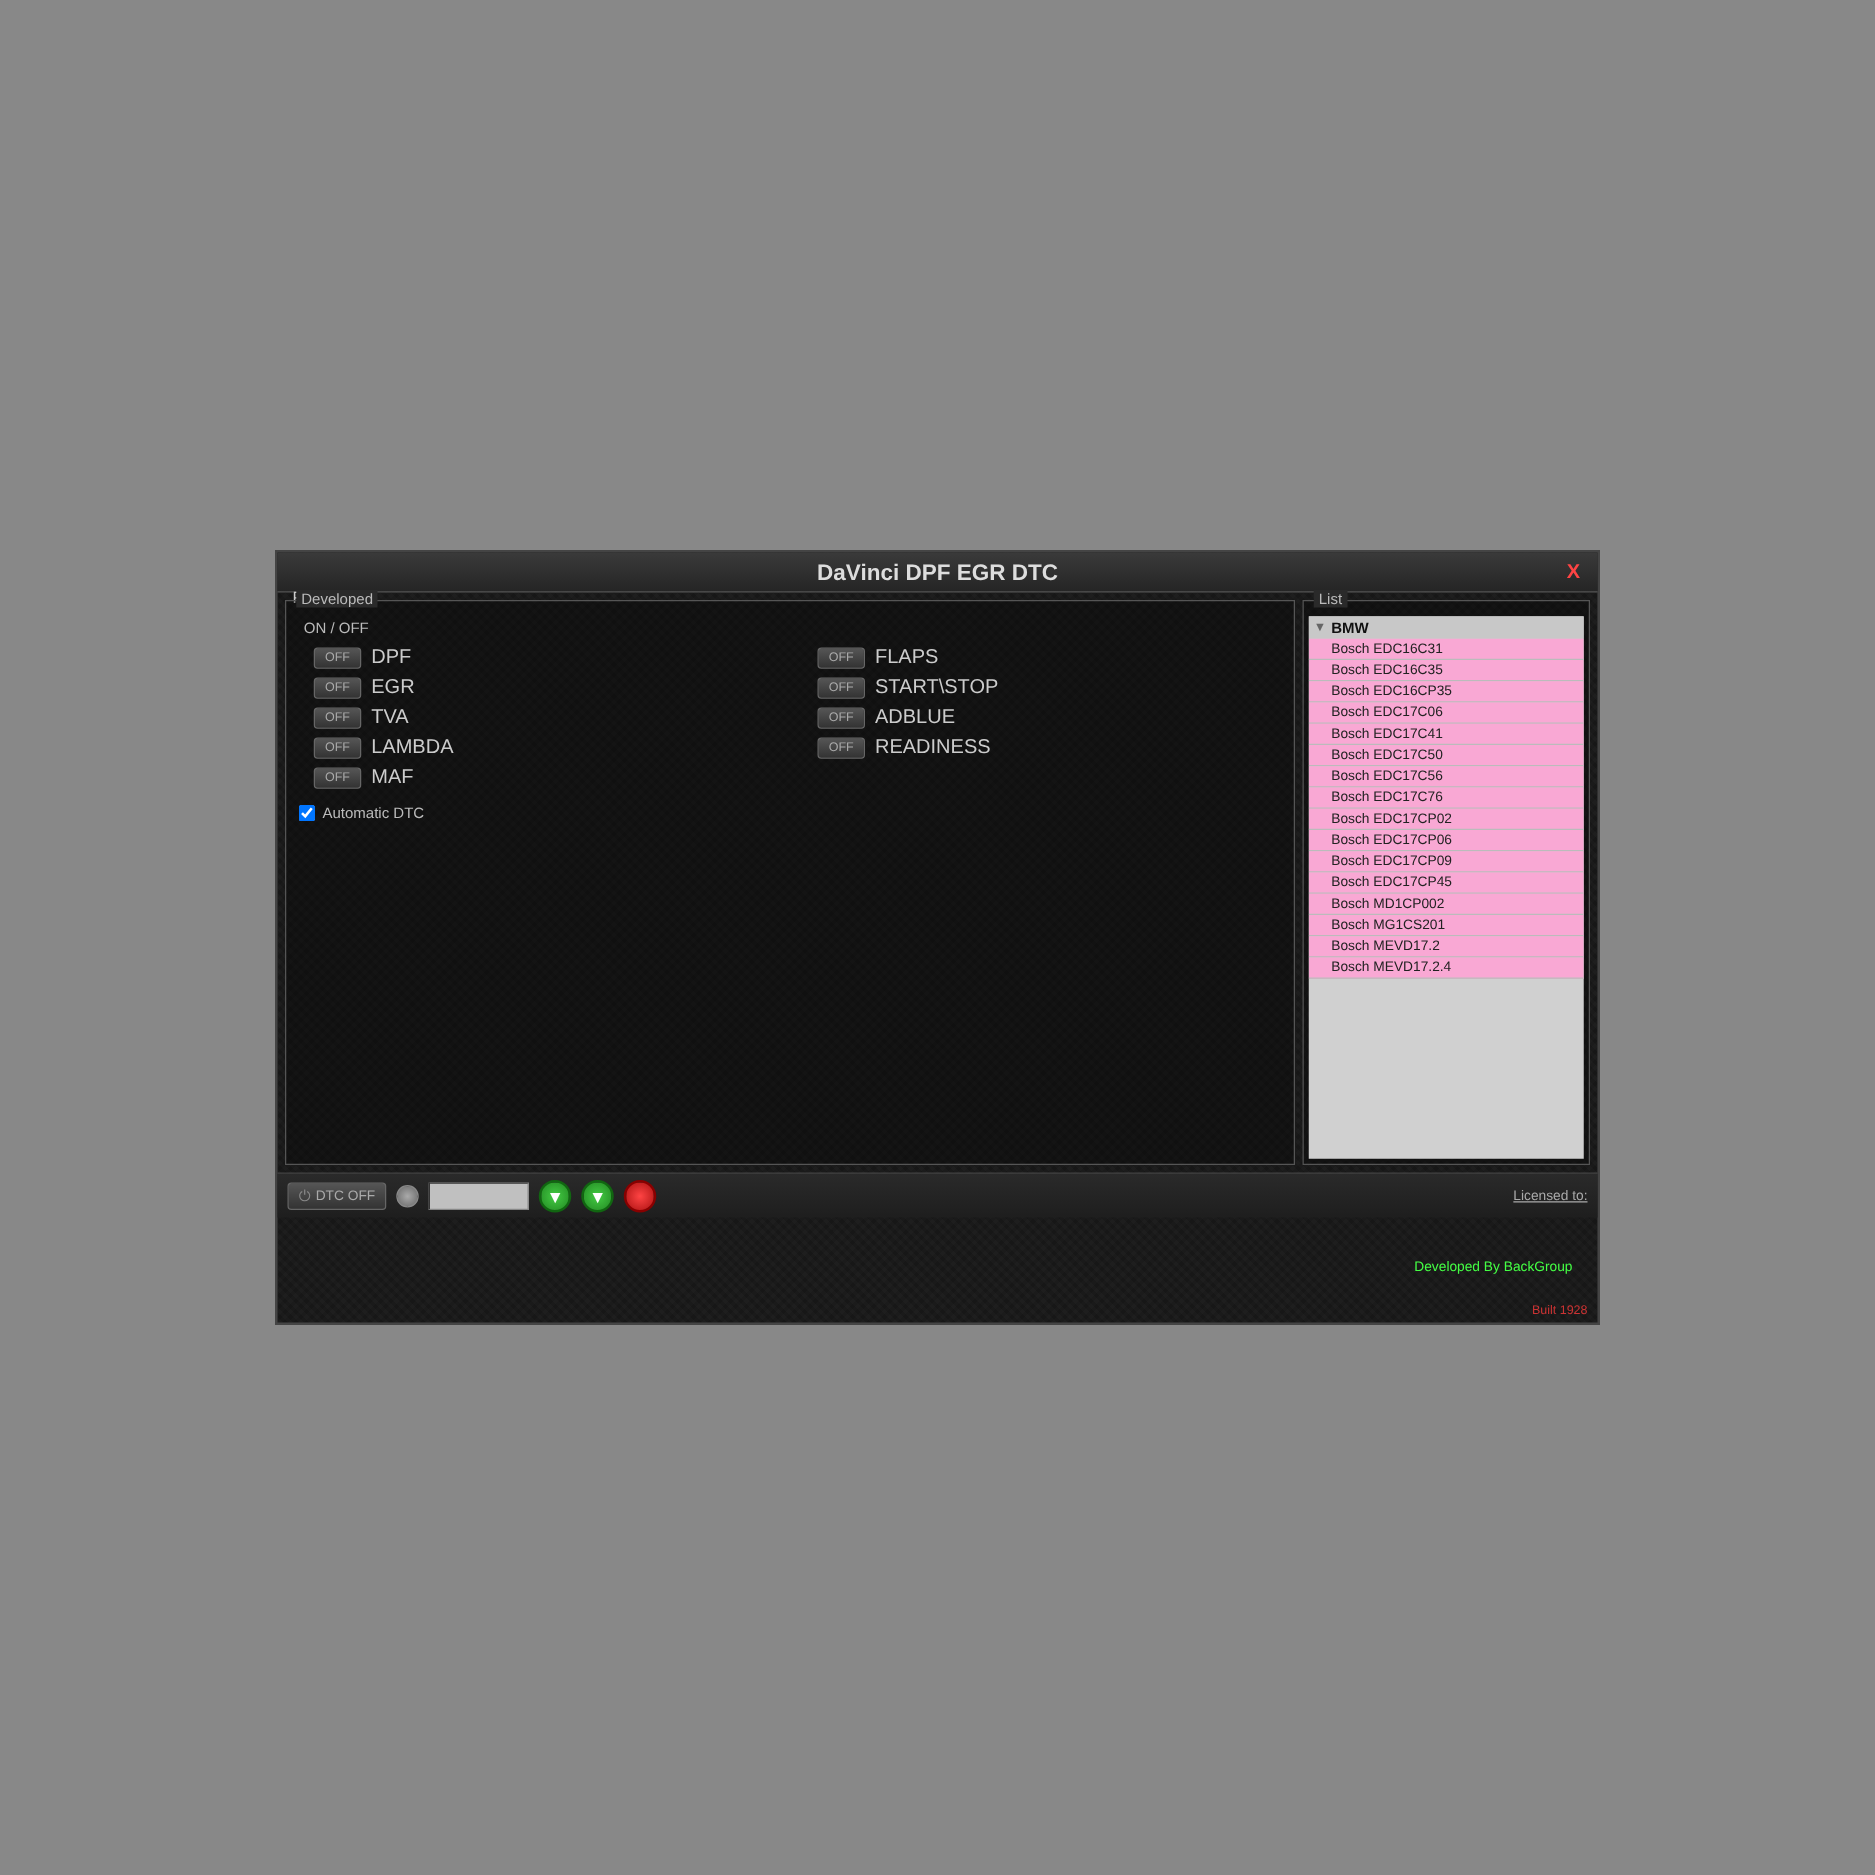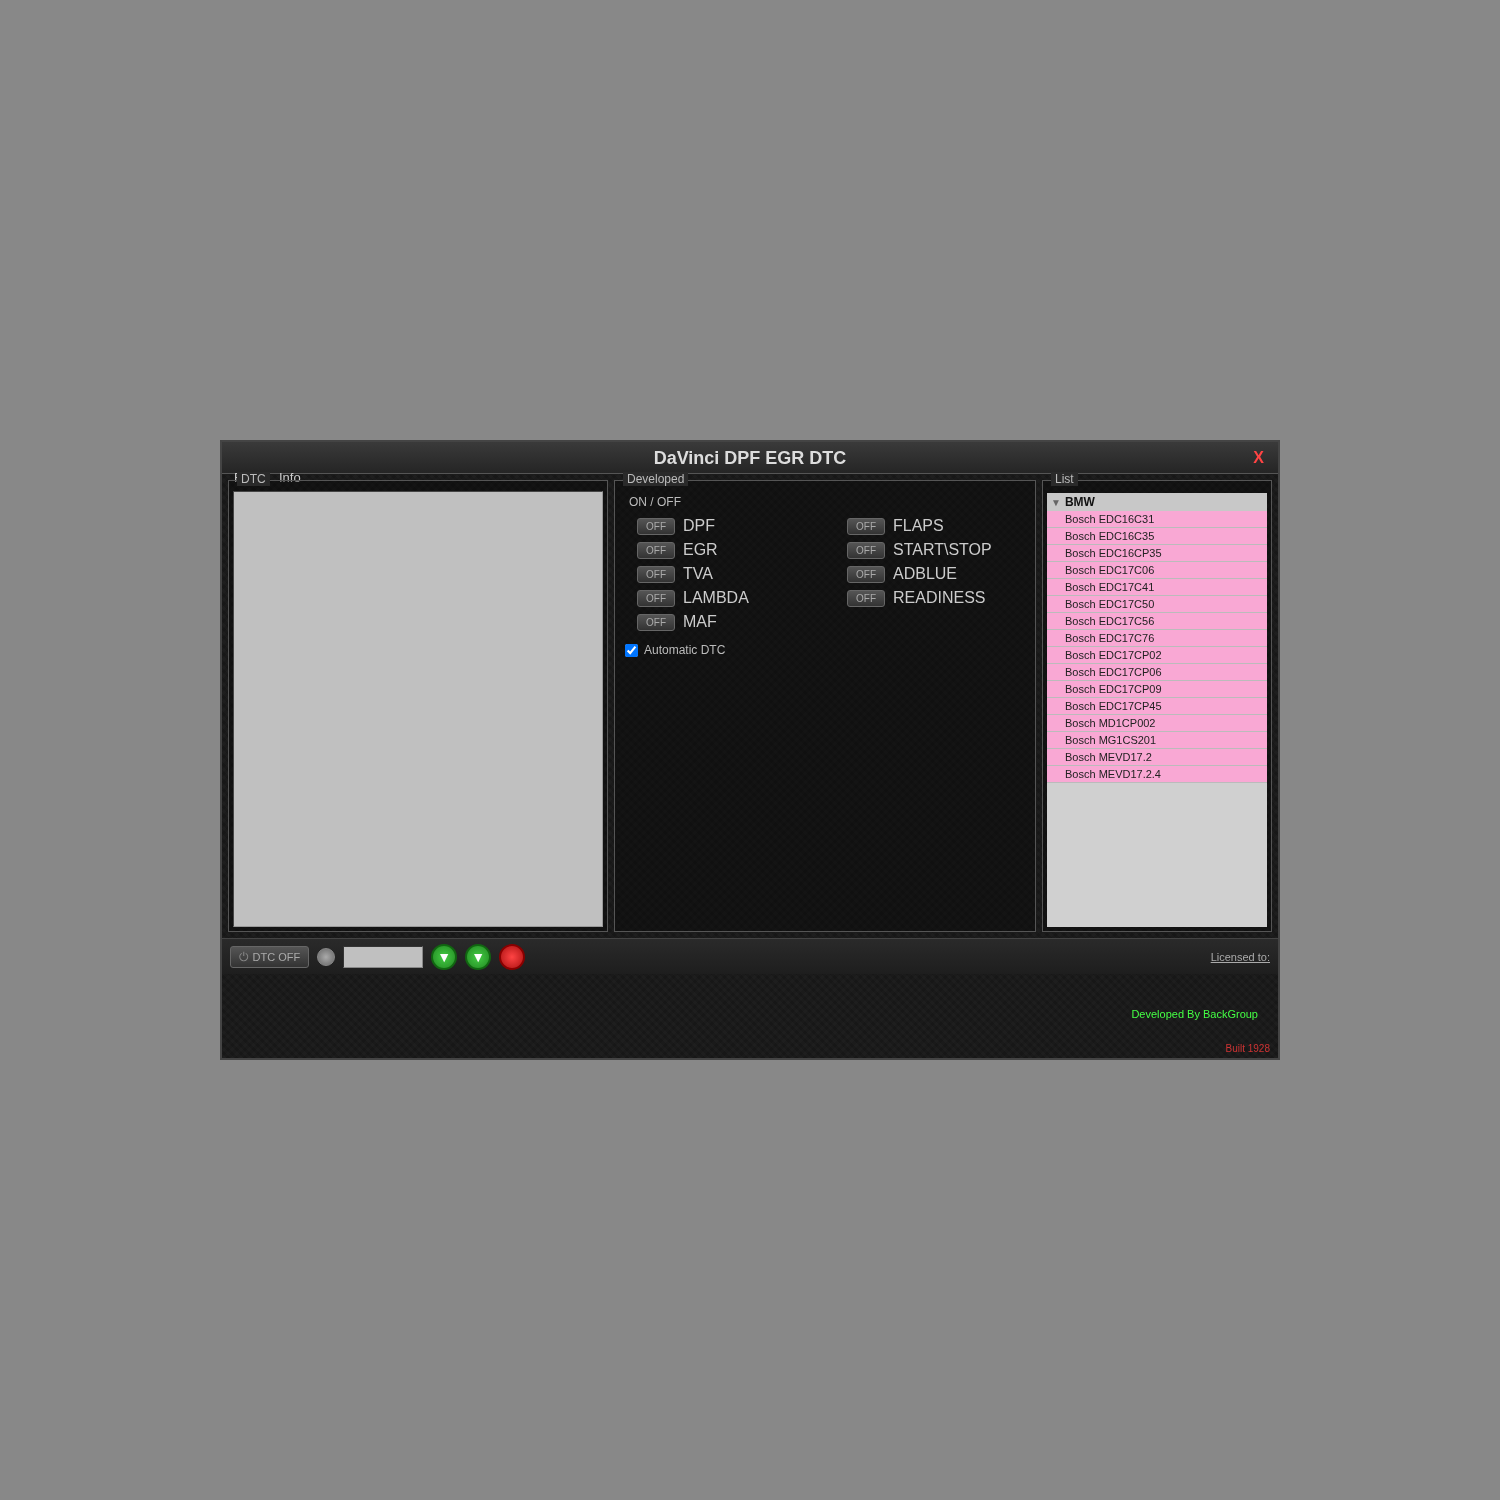--- a/index.html
+++ b/index.html
@@ -385,24 +385,20 @@
     <div class="menu-bar">
       <span class="menu-item">File</span>
       <span class="menu-item">Info</span>
     </div>
     <div class="title-text">DaVinci DPF EGR DTC</div>
     <button class="close-btn">X</button>
   </div>
 
   <div class="main-content">
 
-    <div class="dtc-panel">
-      <span class="panel-label">DTC</span>
-      <div class="dtc-content"></div>
-    </div>
 
     <div class="solutions-panel">
       <span class="solutions-label">Developed</span>
       <div class="on-off-header">
         <span>ON / OFF</span>
       </div>
 
       <div class="solutions-grid">
 
         <div>

